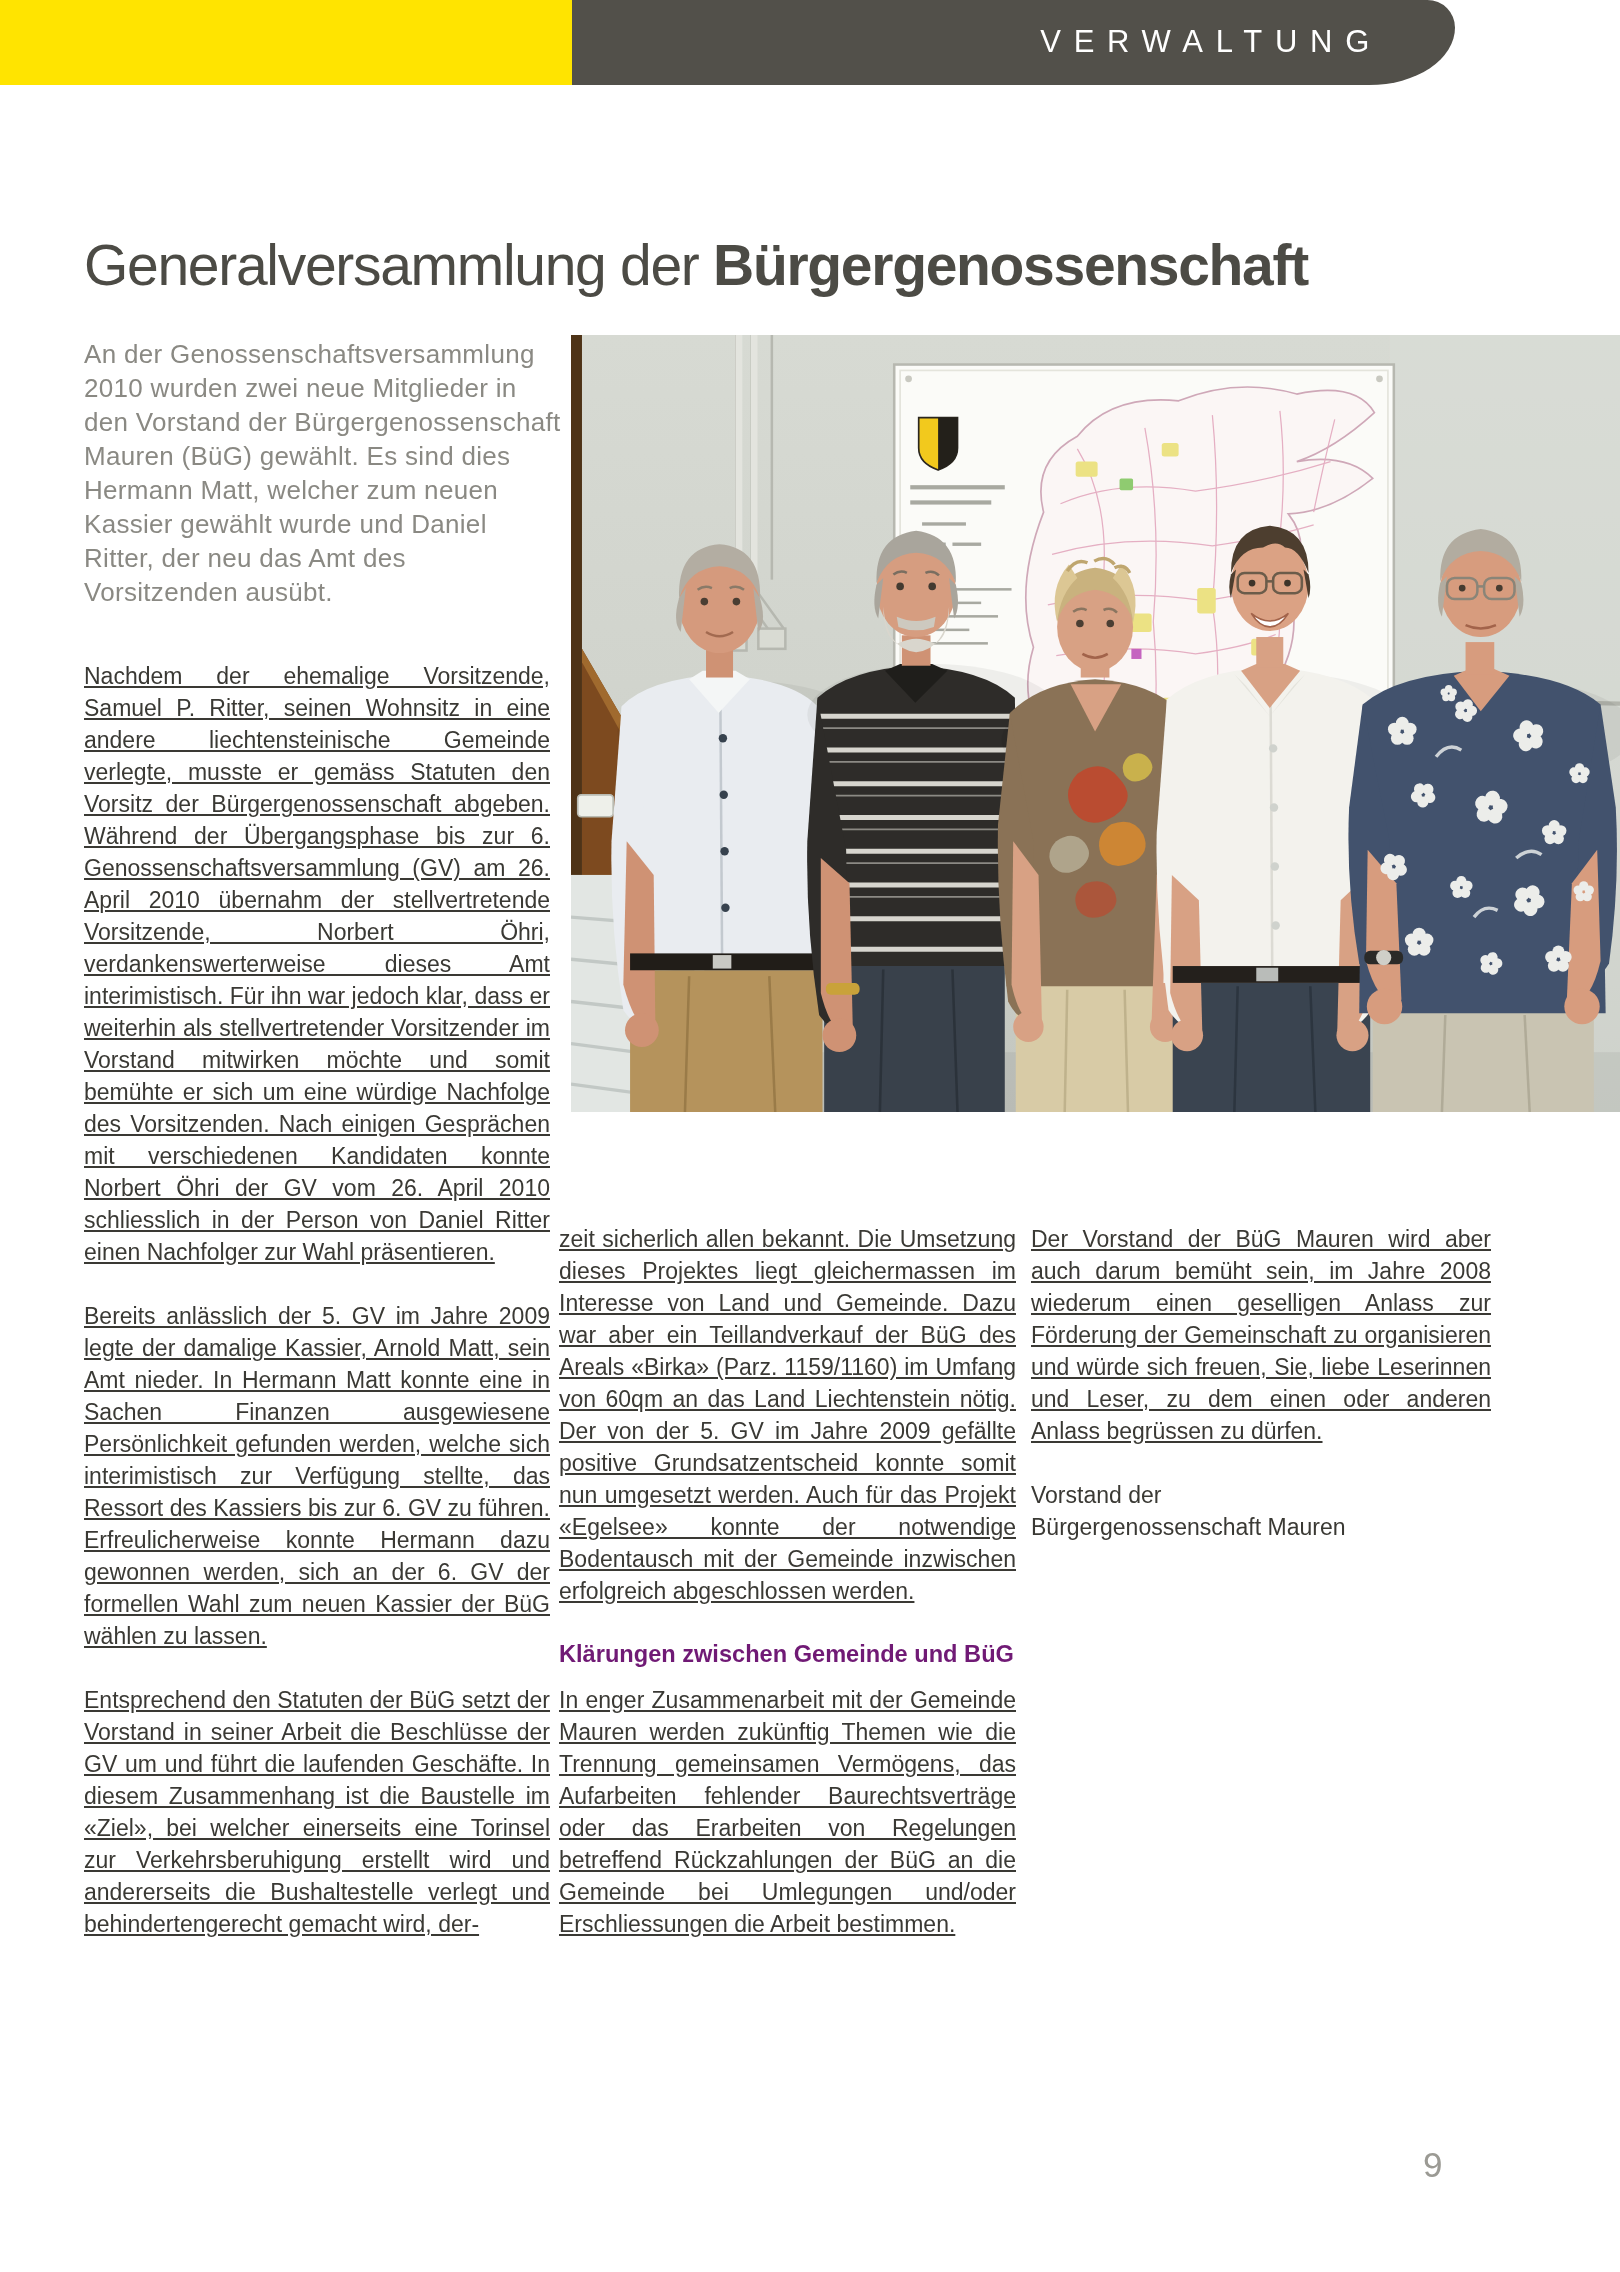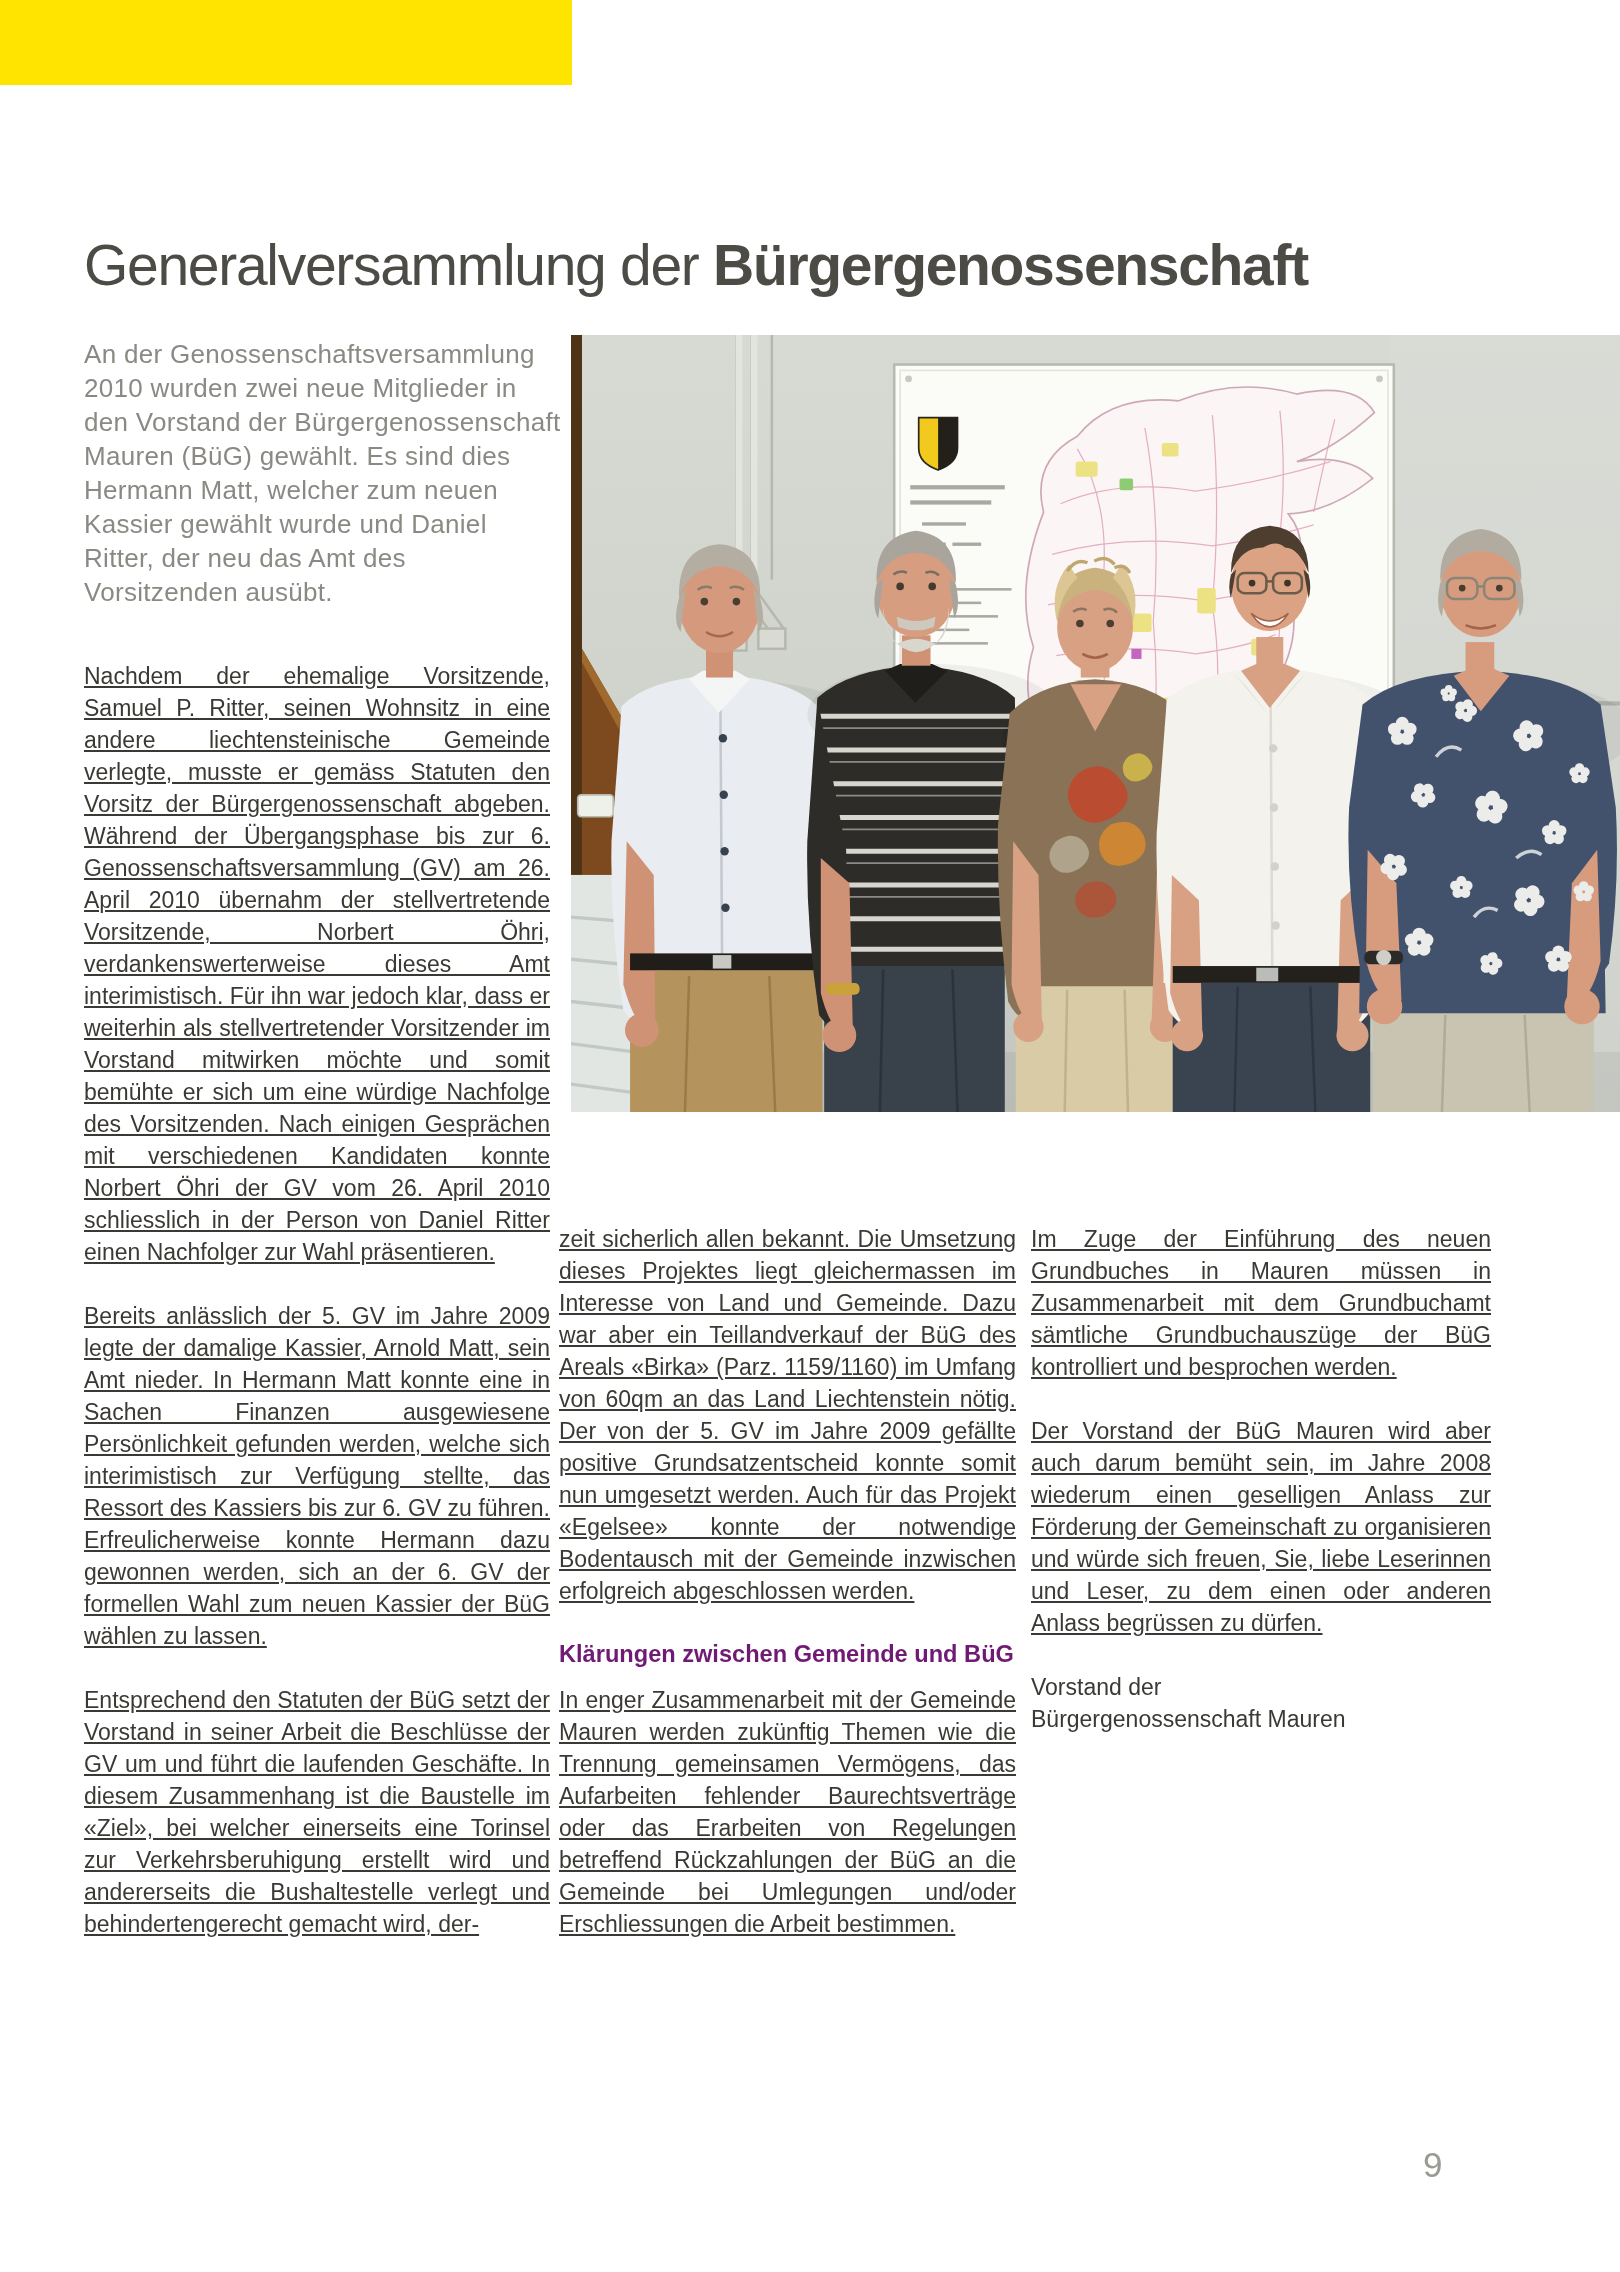--- a/index.html
+++ b/index.html
@@ -42,20 +42,23 @@
   .signoff div{line-height:32px;}
 
   .pagenum{position:absolute;left:1423px;top:2145px;color:#9b9a94;font-size:35px;}
 </style>
 </head>
 <body>
 
 <div class="page">
 
   <div class="band-yellow"></div>
+  <div class="band-gray">
+    <span class="section-tag">VERWALTUNG</span>
+  </div>
 
   <h1 class="title"><span class="light">Generalversammlung der</span> <span class="bold">Bürgergenossenschaft</span></h1>
 
   <div class="intro">An der Genossenschaftsversammlung 2010 wurden zwei neue Mitglieder in den Vorstand der Bürgergenossenschaft Mauren (BüG) gewählt. Es sind dies Hermann Matt, welcher zum neuen Kassier gewählt wurde und Daniel Ritter, der neu das Amt des Vorsitzenden ausübt.</div>
 
   <div class="photo">
     <svg viewBox="0 0 1243 921" preserveAspectRatio="none">
       <defs>
         <linearGradient id="wall" x1="0" y1="0" x2="0" y2="1">
           <stop offset="0" stop-color="#d7dad3"></stop>
@@ -359,21 +362,20 @@
     <p>Entsprechend den Statuten der BüG setzt der Vorstand in seiner Arbeit die Beschlüsse der GV um und führt die laufenden Geschäfte. In diesem Zusammenhang ist die Baustelle im «Ziel», bei welcher einerseits eine Torinsel zur Verkehrsberuhigung erstellt wird und andererseits die Bushaltestelle verlegt und behindertengerecht gemacht wird, der-</p>
   </div>
 
   <div class="col col-mid">
     <p>zeit sicherlich allen bekannt. Die Umsetzung dieses Projektes liegt gleichermassen im Interesse von Land und Gemeinde. Dazu war aber ein Teillandverkauf der BüG des Areals «Birka» (Parz. 1159/1160) im Umfang von 60qm an das Land Liechtenstein nötig. Der von der 5. GV im Jahre 2009 gefällte positive Grundsatzentscheid konnte somit nun umgesetzt werden. Auch für das Projekt «Egelsee» konnte der notwendige Bodentausch mit der Gemeinde inzwischen erfolgreich abgeschlossen werden.</p>
     <div class="col-heading">Klärungen zwischen Gemeinde und BüG</div>
     <p>In enger Zusammenarbeit mit der Gemeinde Mauren werden zukünftig Themen wie die Trennung gemeinsamen Vermögens, das Aufarbeiten fehlender Baurechtsverträge oder das Erarbeiten von Regelungen betreffend Rückzahlungen der BüG an die Gemeinde bei Umlegungen und/oder Erschliessungen die Arbeit bestimmen.</p>
   </div>
 
   <div class="col col-right">
-    <p>Im Zuge der Einführung des neuen Grundbuches in Mauren müssen in Zusammenarbeit mit dem Grundbuchamt sämtliche Grundbuchauszüge der BüG kontrolliert und besprochen werden.</p>
     <p>Der Vorstand der BüG Mauren wird aber auch darum bemüht sein, im Jahre 2008 wiederum einen geselligen Anlass zur Förderung der Gemeinschaft zu organisieren und würde sich freuen, Sie, liebe Leserinnen und Leser, zu dem einen oder anderen Anlass begrüssen zu dürfen.</p>
     <div class="signoff">
       <div>Vorstand der</div>
       <div>Bürgergenossenschaft Mauren</div>
     </div>
   </div>
 
   <div class="pagenum">9</div>
 </div>
 

